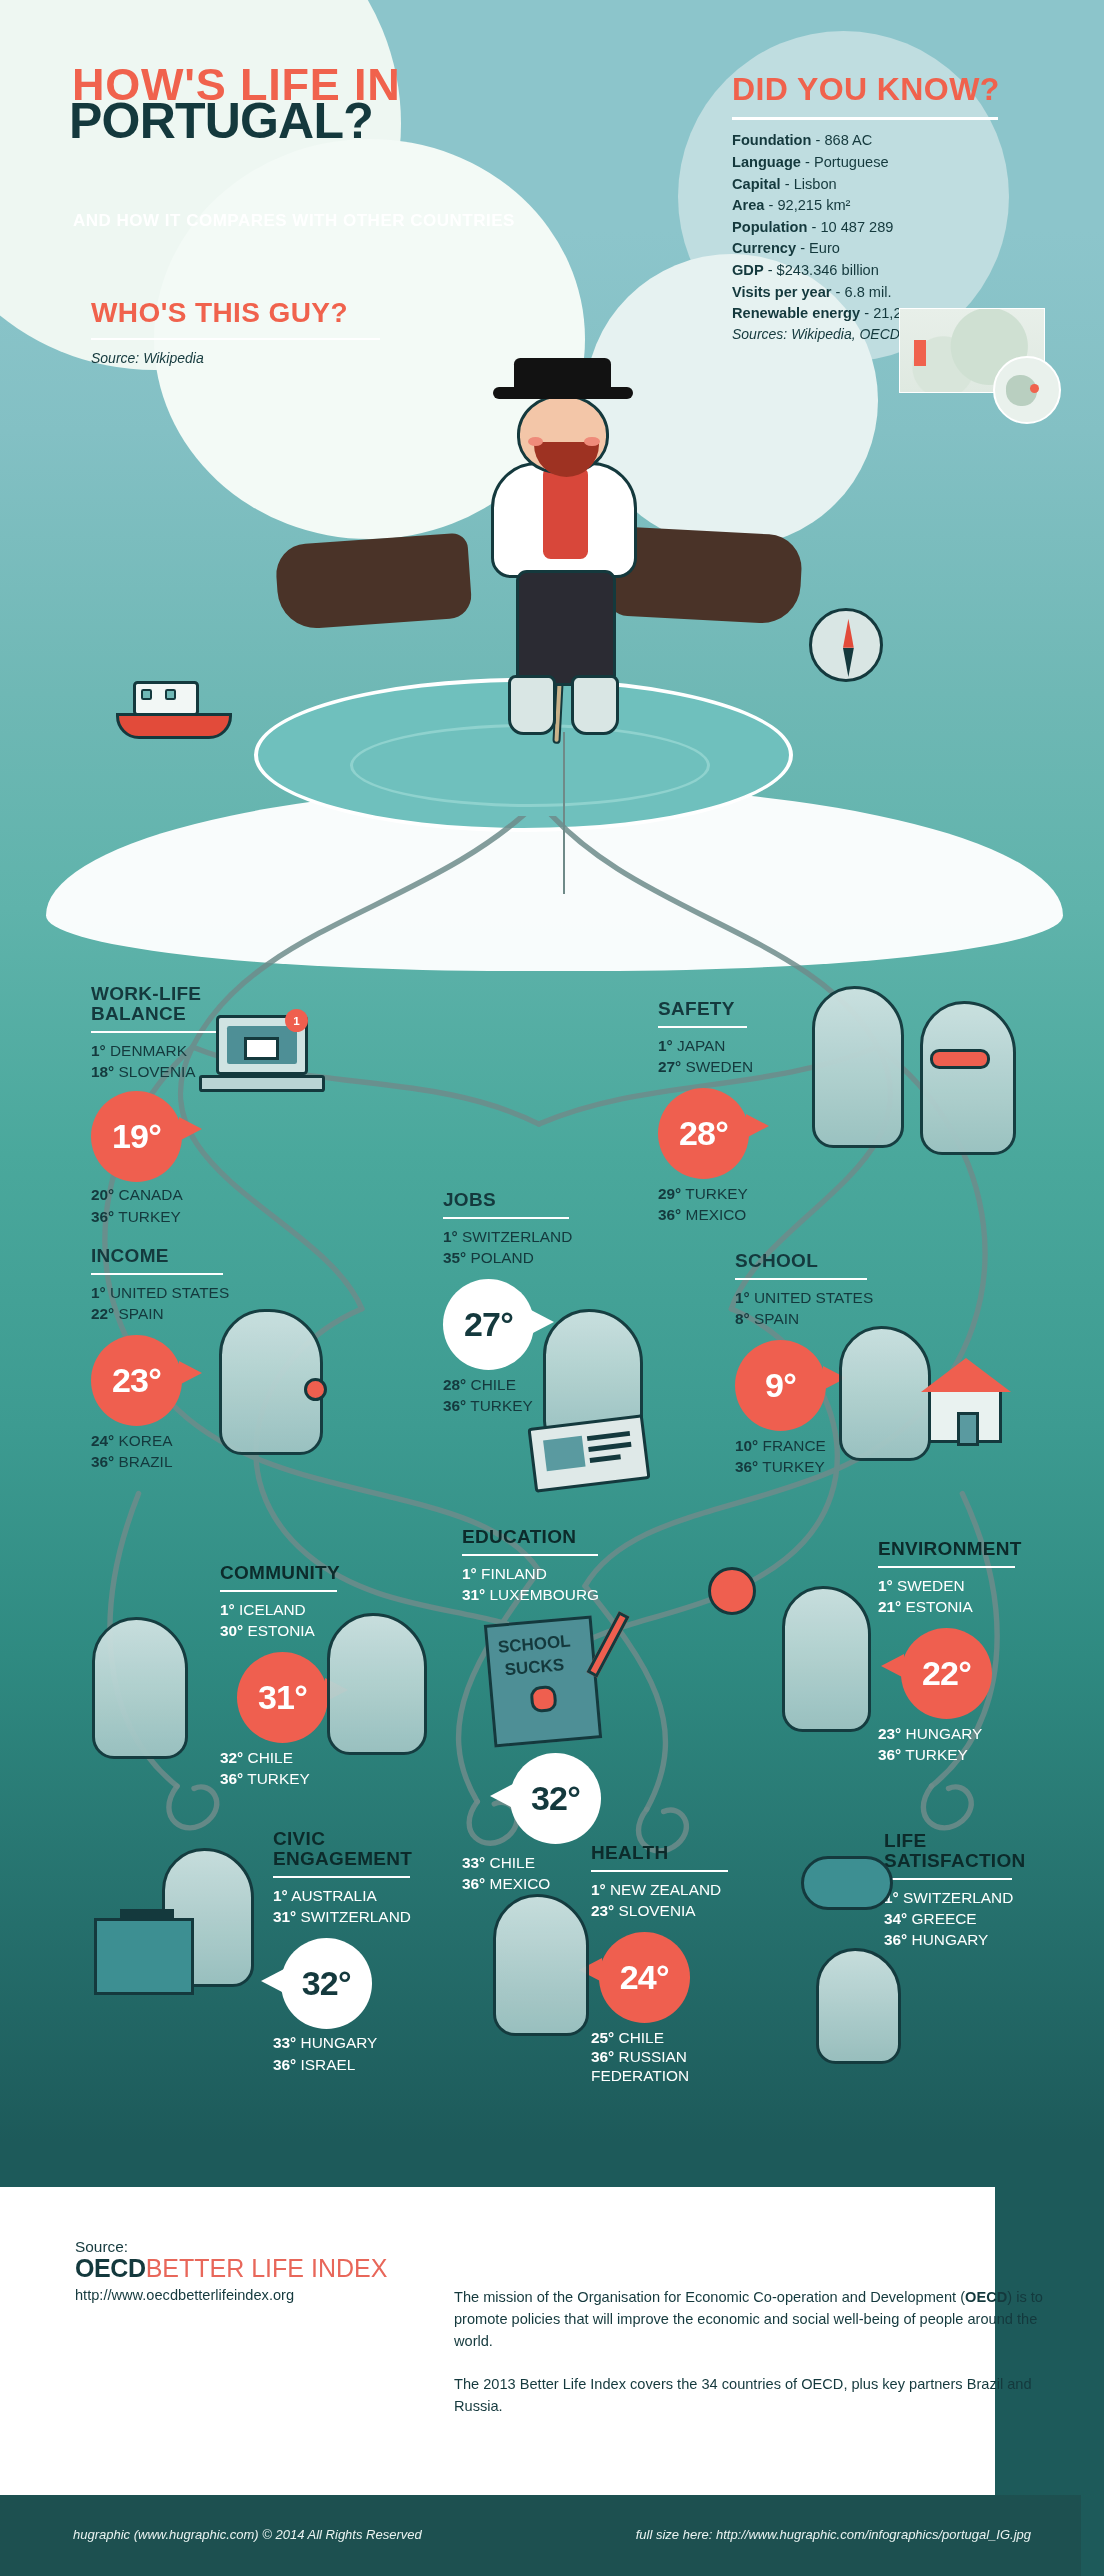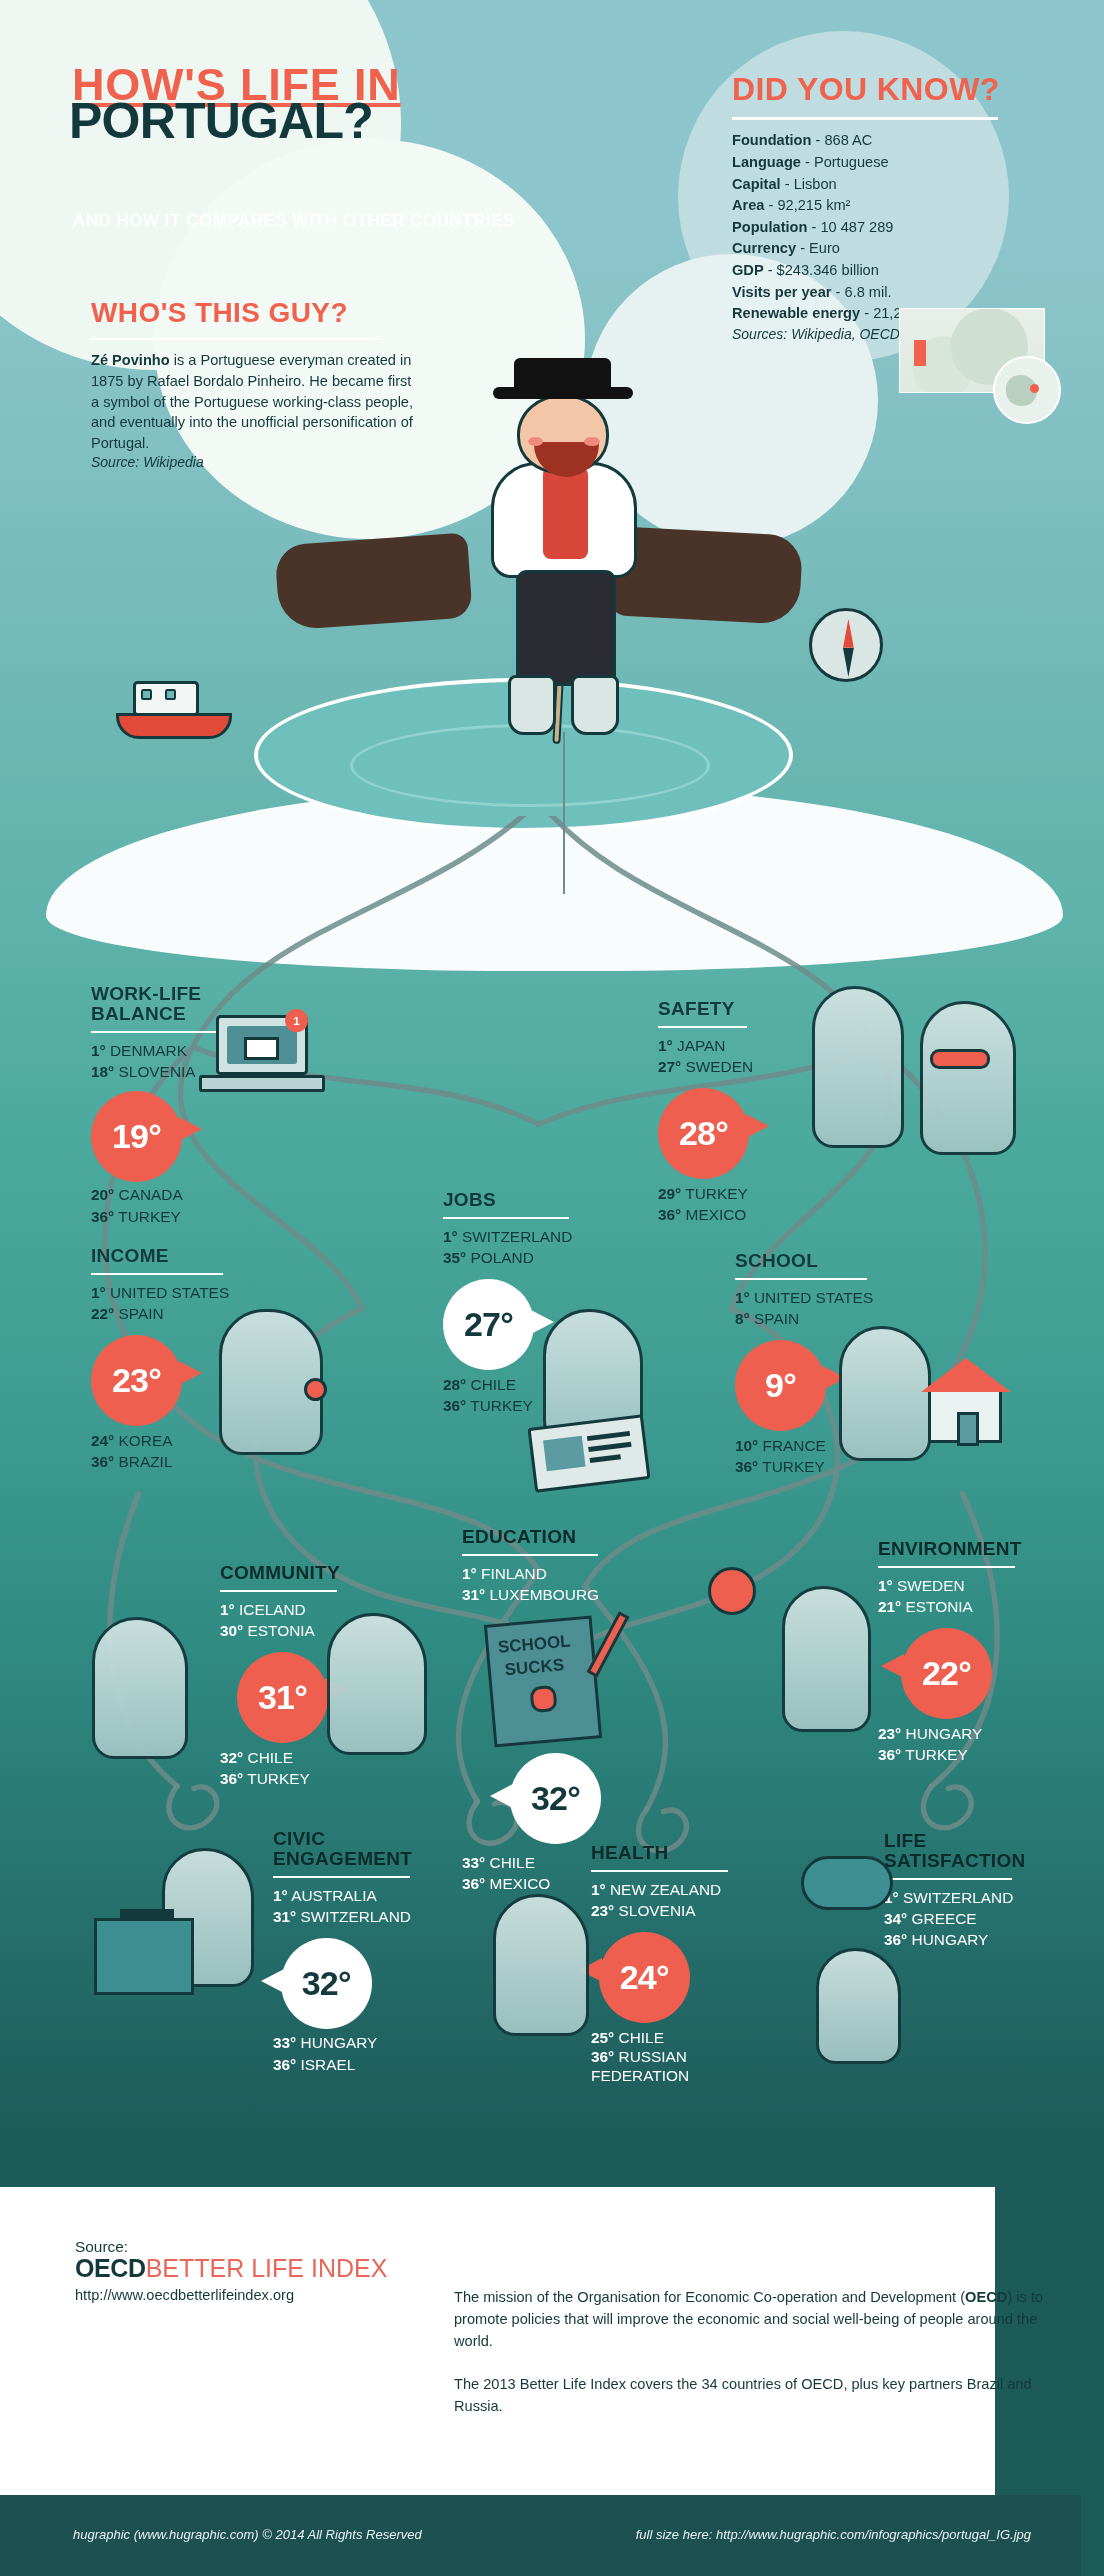--- a/index.html
+++ b/index.html
@@ -35,21 +35,21 @@
     opacity: 1; pointer-events: none;
   }
   .tint-blob { position: absolute; border-radius: 50%; pointer-events: none; }
 
   
   .header { position: absolute; top: 0; left: 0; width: 1104px; height: 308px; }
 
   .title-how {
     position: absolute; left: 72px; top: 62px;
     font-size: 45px; font-weight: bold; letter-spacing: 0.8px;
-    color: #f0624d; line-height: 1; text-decoration: underline;
+    color: #f0624d; line-height: 1;
   }
   .title-portugal {
     position: absolute; left: 69px; top: 96px;
     font-size: 50px; font-weight: bold; letter-spacing: -0.8px;
     color: #14393d; line-height: 1;
   }
   .title-sub {
     position: absolute; left: 73px; top: 212px;
     font-size: 17px; font-weight: bold; letter-spacing: 0.5px;
     color: #ffffff; line-height: 1;
@@ -278,21 +278,20 @@
     <div class="map-eu"></div>
     <div class="map-pt"></div>
   </div>
   <div class="globe">
     <div class="globe-dot"></div>
   </div>
 
   <div class="wtg">
     <div class="wtg-title">WHO'S THIS GUY?</div>
     <div class="rule"></div>
-    <div class="wtg-body"><b>Zé Povinho</b><span> is a Portuguese everyman created in 1875 by Rafael Bordalo Pinheiro. He became first a symbol of the Portuguese working-class people, and eventually into the unofficial personification of Portugal.</span></div>
     <div class="wtg-src">Source: Wikipedia</div>
   </div>
 
   <div class="island-water"></div>
   <div class="rock-left"></div>
   <div class="rock-right"></div>
   <div class="water-disc"></div>
 
   <div class="ze">
     <div class="ze-rod"></div>

